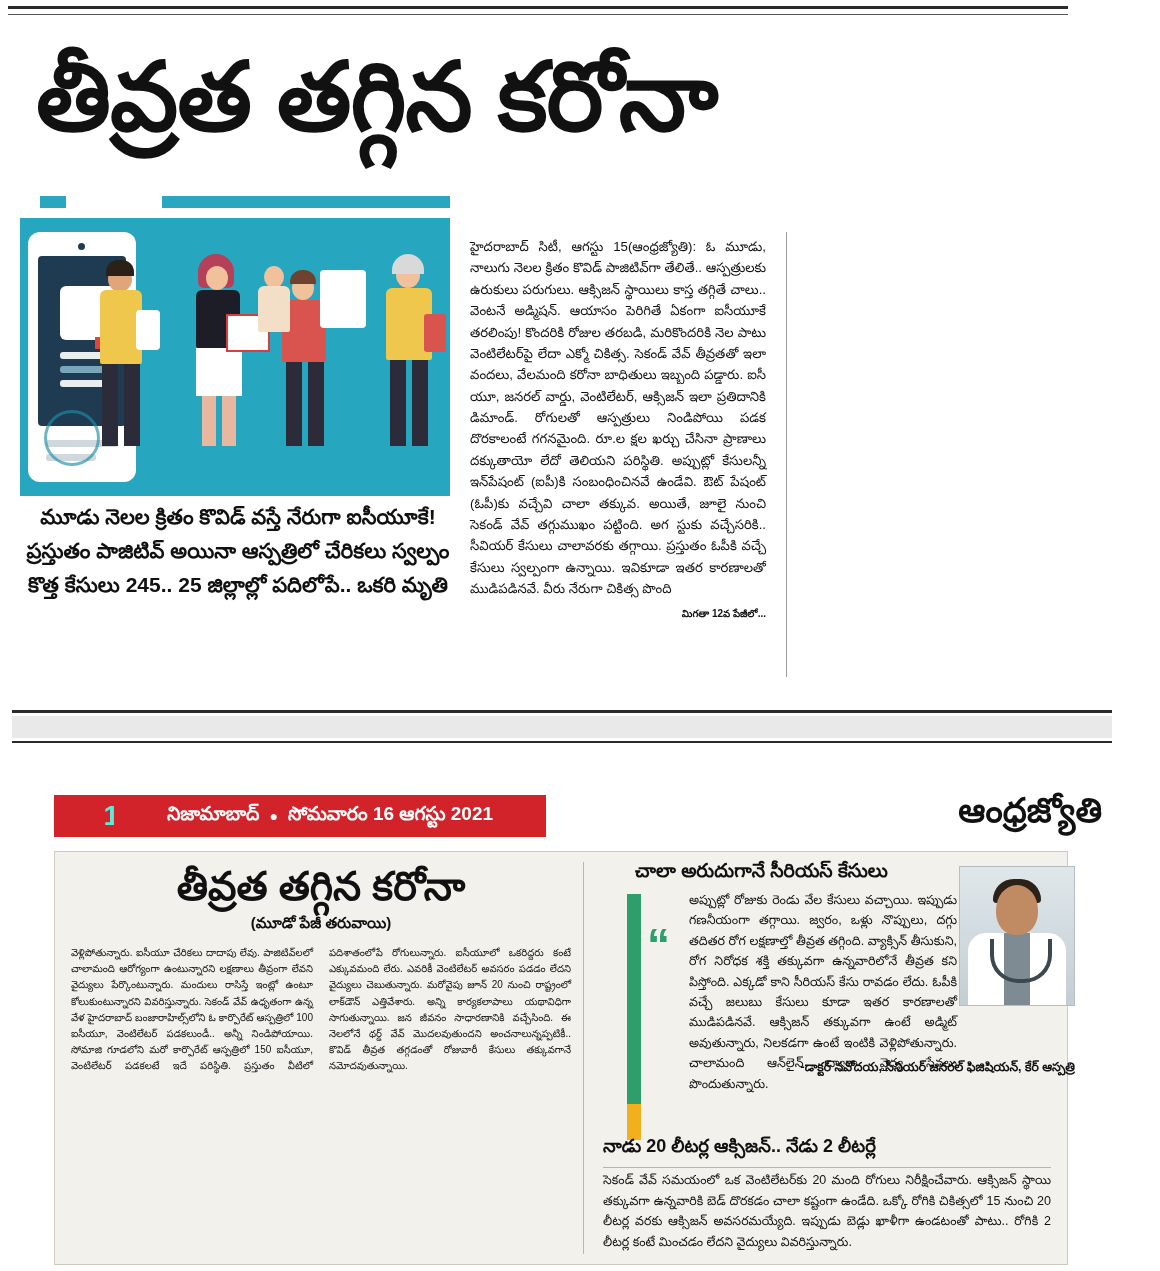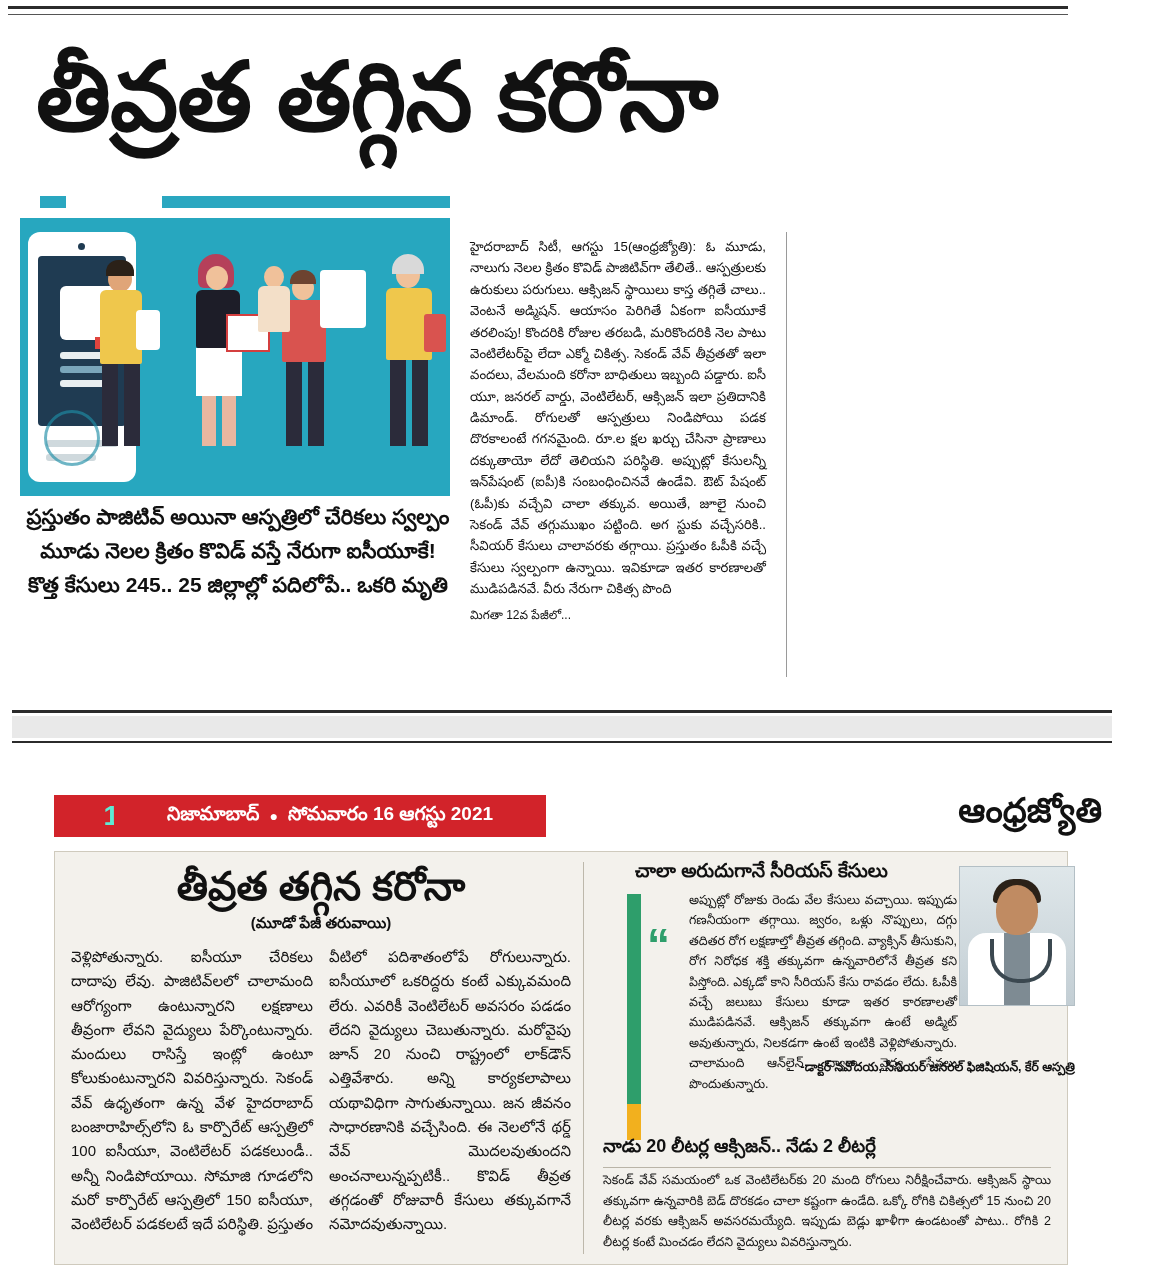--- a/index.html
+++ b/index.html
@@ -117,23 +117,23 @@
     top: 236px;
     width: 296px;
     font-size: 13.2px;
     line-height: 1.62;
     color: #111;
     text-align: justify;
   }
   #top-body-col .contd {
     display: block;
     margin-top: 7px;
-    font-weight: normal;
-    font-size: 12px;
-    text-align: left;
+    font-weight: bold;
+    font-size: 10px;
+    text-align: right;
   }
   .vrule {
     position: absolute;
     left: 786px; top: 232px; width: 1px; height: 445px;
     background: #9a9a9a;
   }
 
   
   #bottom-clip {
     position: absolute;
@@ -187,21 +187,21 @@
   #sub-headline {
     font-size: 40px; font-weight: bold; color: #111; text-align: center;
     line-height: 1.2; white-space: nowrap;
   }
   #sub-kicker {
     font-size: 15px; font-weight: bold; color: #111; text-align: center;
     margin-top: 4px;
   }
   #left-body {
     margin-top: 10px;
-    font-size: 15px;
+    font-size: 10px;
     line-height: 1.62;
     color: #111;
     text-align: justify;
     column-count: 2;
     column-gap: 16px;
   }
 
   .panel-div {
     position: absolute; left: 528px; top: 10px; width: 1px; height: 392px;
     background: #bdb8ab;
@@ -327,22 +327,22 @@
         <div class="p-item" style="left:372px; top:36px; width:32px; height:20px; background:#d9d9d9; border-radius:16px 16px 0 0;"></div>
         <div class="p-body" style="left:366px; top:70px; width:46px; height:72px; background:#efc74c;"></div>
         <div class="p-leg" style="left:370px; top:142px; width:16px; height:86px;"></div>
         <div class="p-leg" style="left:392px; top:142px; width:16px; height:86px;"></div>
         <div class="p-item" style="left:404px; top:96px; width:22px; height:38px; background:#d9534f; border-radius:3px;"></div>
       </div>
     </div>
   </div>
 
   <div id="caption-block">
+    <span class="cap-line">మూడు నెలల క్రితం కొవిడ్ వస్తే నేరుగా ఐసీయూకే!</span>
     <span class="cap-line">ప్రస్తుతం పాజిటివ్ అయినా ఆస్పత్రిలో చేరికలు స్వల్పం</span>
-    <span class="cap-line">మూడు నెలల క్రితం కొవిడ్ వస్తే నేరుగా ఐసీయూకే!</span>
     <span class="cap-line">కొత్త కేసులు 245.. 25 జిల్లాల్లో పదిలోపే.. ఒకరి మృతి</span>
   </div>
 
   <div id="top-body-col">
     <span>హైదరాబాద్ సిటీ, ఆగస్టు 15(ఆంధ్రజ్యోతి): ఓ మూడు, నాలుగు నెలల క్రితం కొవిడ్ పాజిటివ్‌గా తేలితే.. ఆస్పత్రులకు ఉరుకులు పరుగులు. ఆక్సిజన్ స్థాయిలు కాస్త తగ్గితే చాలు.. వెంటనే అడ్మిషన్. ఆయాసం పెరిగితే ఏకంగా ఐసీయూకే తరలింపు! కొందరికి రోజుల తరబడి, మరికొందరికి నెల పాటు వెంటిలేటర్‌పై లేదా ఎక్మో చికిత్స. సెకండ్ వేవ్ తీవ్రతతో ఇలా వందలు, వేలమంది కరోనా బాధితులు ఇబ్బంది పడ్డారు. ఐసీ యూ, జనరల్ వార్డు, వెంటిలేటర్, ఆక్సిజన్ ఇలా ప్రతిదానికి డిమాండ్. రోగులతో ఆస్పత్రులు నిండిపోయి పడక దొరకాలంటే గగనమైంది. రూ.ల క్షల ఖర్చు చేసినా ప్రాణాలు దక్కుతాయో లేదో తెలియని పరిస్థితి. అప్పుట్లో కేసులన్నీ ఇన్‌పేషంట్ (ఐపీ)కి సంబంధించినవే ఉండేవి. ఔట్ పేషంట్ (ఓపీ)కు వచ్చేవి చాలా తక్కువ. అయితే, జూలై నుంచి సెకండ్ వేవ్ తగ్గుముఖం పట్టింది. అగ స్టుకు వచ్చేసరికి.. సీవియర్ కేసులు చాలావరకు తగ్గాయి. ప్రస్తుతం ఓపీకి వచ్చే కేసులు స్వల్పంగా ఉన్నాయి. ఇవికూడా ఇతర కారణాలతో ముడిపడినవే. వీరు నేరుగా చికిత్స పొంది</span>
     <span class="contd">మిగతా 12వ పేజీలో...</span>
   </div>
 
   <div class="vrule"></div>
 </div>

